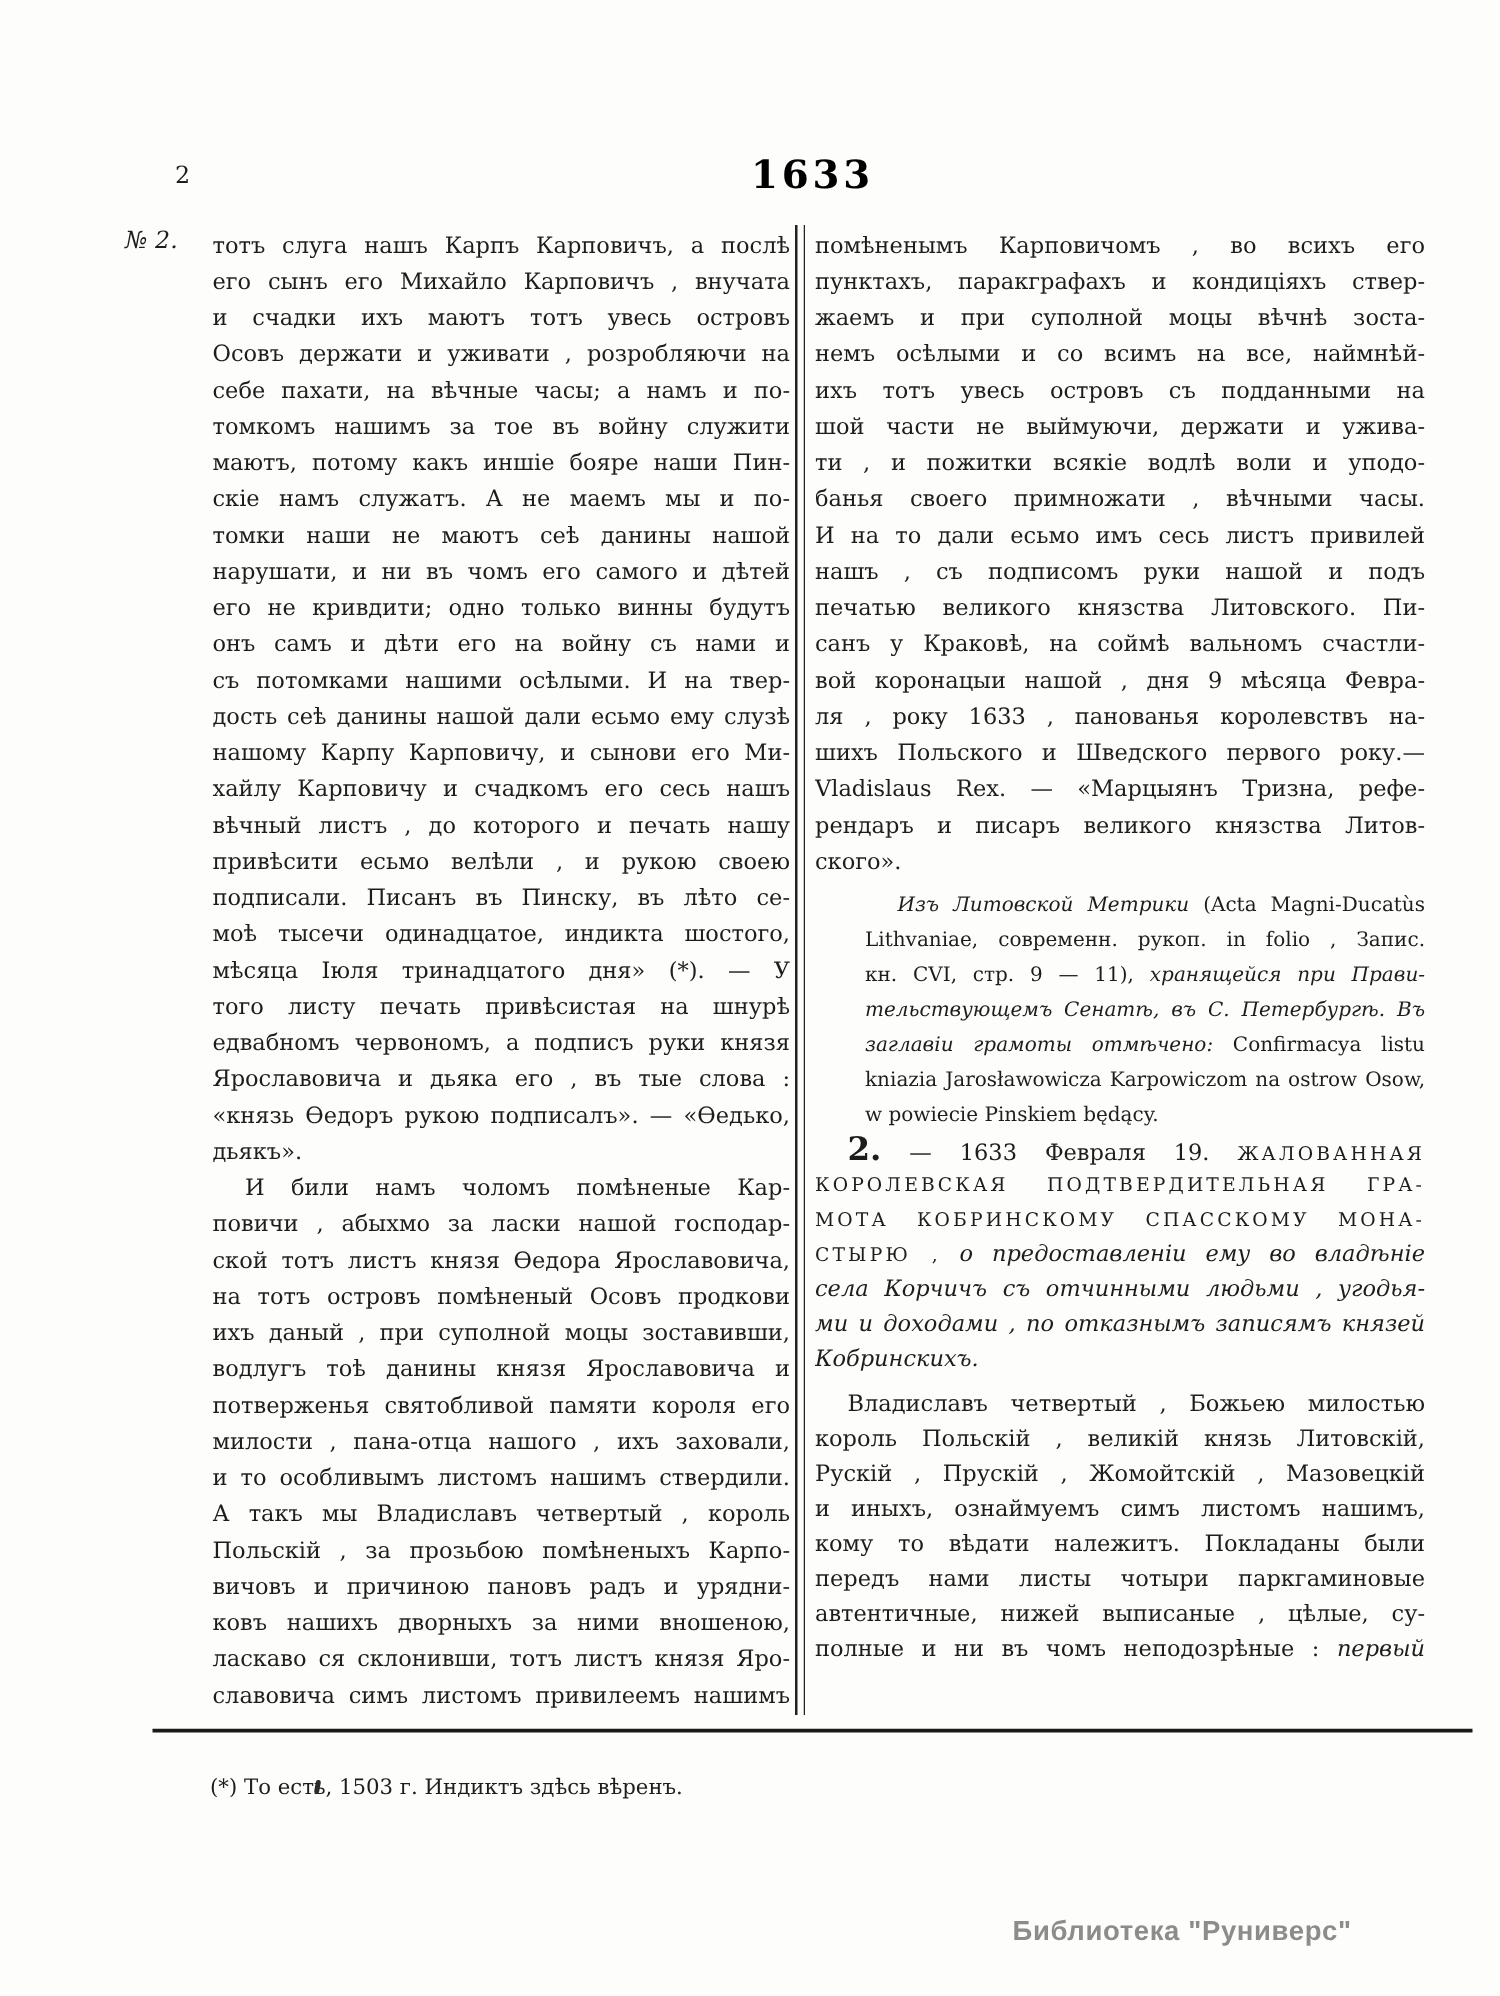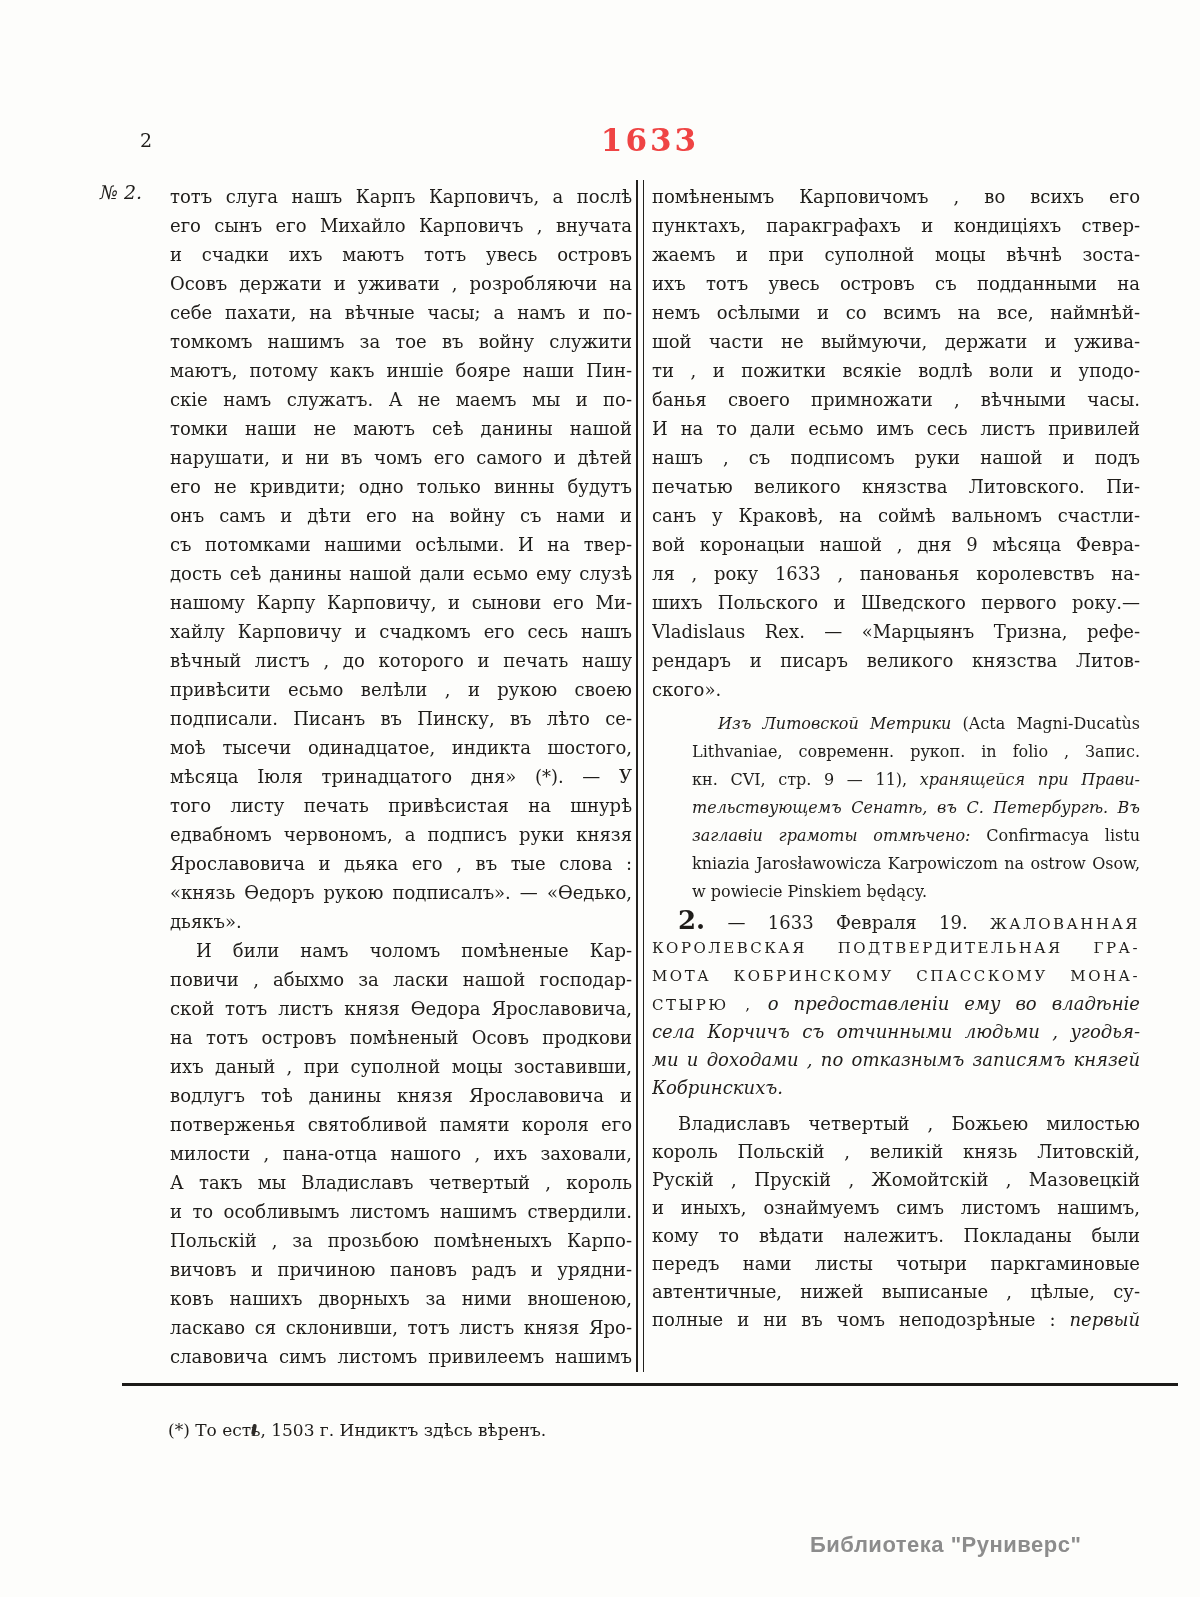--- a/index.html
+++ b/index.html
@@ -8,21 +8,21 @@
     width:1200px;height:1597px;
     background:#fdfdfb;
     font-family:"DejaVu Serif", serif;
     color:#1f1d1a;
     overflow:hidden;
   }
   
   .pagenum{position:absolute;left:140px;top:129px;font-size:19px;}
   .year{
     position:absolute;left:570px;top:122px;width:160px;
-    text-align:center;font-size:31px;font-weight:bold;letter-spacing:3px;color:#ef4444;
+    text-align:center;font-size:31px;font-weight:bold;letter-spacing:3px;color:#000000;
   }
   .marginnote{position:absolute;left:100px;top:181px;font-size:19px;font-style:italic;}
 
   
   .col{position:absolute;top:182px;font-size:18px;}
   .col-left{left:170px;width:462px;}
   .col-right{left:652px;width:488px;}
   .divider{
     position:absolute;left:636px;top:180px;height:1192px;width:5px;
     border-left:2px solid #23211e;border-right:1px solid #23211e;
@@ -111,39 +111,39 @@
       </div>
     <div>
         <div class="tline ind">И били намъ чоломъ помѣненые Кар-</div>
         <div class="tline">повичи , абыхмо за ласки нашой господар-</div>
         <div class="tline">ской тотъ листъ князя Ѳедора Ярославовича,</div>
         <div class="tline">на тотъ островъ помѣненый Осовъ продкови</div>
         <div class="tline">ихъ даный , при суполной моцы зоставивши,</div>
         <div class="tline">водлугъ тоѣ данины князя Ярославовича и</div>
         <div class="tline">потверженья святобливой памяти короля его</div>
         <div class="tline">милости , пана-отца нашого , ихъ заховали,</div>
+        <div class="tline">и то особливымъ листомъ нашимъ ствердили.</div>
         <div class="tline">А такъ мы Владиславъ четвертый , король</div>
-        <div class="tline">и то особливымъ листомъ нашимъ ствердили.</div>
         <div class="tline">Польскій , за прозьбою помѣненыхъ Карпо-</div>
         <div class="tline">вичовъ и причиною пановъ радъ и урядни-</div>
         <div class="tline">ковъ нашихъ дворныхъ за ними вношеною,</div>
         <div class="tline">ласкаво ся склонивши, тотъ листъ князя Яро-</div>
         <div class="tline">славовича симъ листомъ привилеемъ нашимъ</div>
       </div>
   </div>
 
   <div class="divider"></div>
 
   <div class="col col-right">
     <div>
         <div class="tline">помѣненымъ Карповичомъ , во всихъ его</div>
         <div class="tline">пунктахъ, паракграфахъ и кондиціяхъ ствер-</div>
         <div class="tline">жаемъ и при суполной моцы вѣчнѣ зоста-</div>
+        <div class="tline">немъ осѣлыми и со всимъ на все, наймнѣй-</div>
         <div class="tline">ихъ тотъ увесь островъ съ подданными на</div>
-        <div class="tline">немъ осѣлыми и со всимъ на все, наймнѣй-</div>
         <div class="tline">шой части не выймуючи, держати и ужива-</div>
         <div class="tline">ти , и пожитки всякіе водлѣ воли и уподо-</div>
         <div class="tline">банья своего примножати , вѣчными часы.</div>
         <div class="tline">И на то дали есьмо имъ сесь листъ привилей</div>
         <div class="tline">нашъ , съ подписомъ руки нашой и подъ</div>
         <div class="tline">печатью великого князства Литовского. Пи-</div>
         <div class="tline">санъ у Краковѣ, на соймѣ вальномъ счастли-</div>
         <div class="tline">вой коронацыи нашой , дня 9 мѣсяца Февра-</div>
         <div class="tline">ля , року 1633 , панованья королевствъ на-</div>
         <div class="tline">шихъ Польского и Шведского первого року.—</div>

